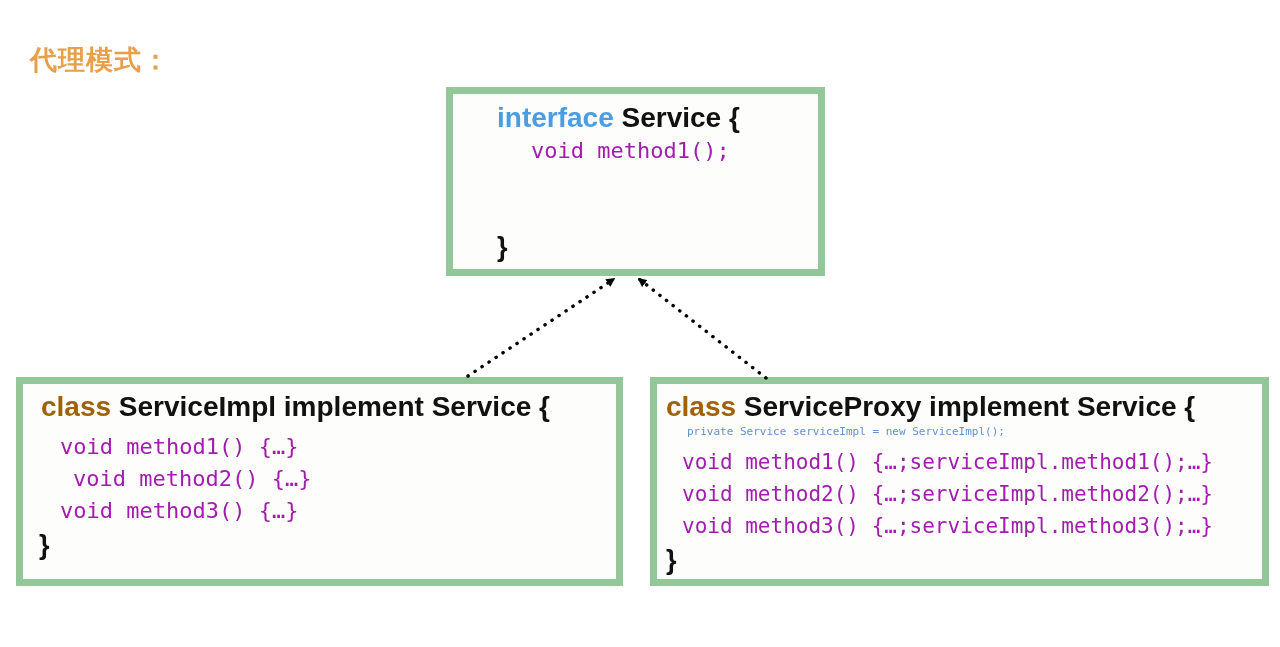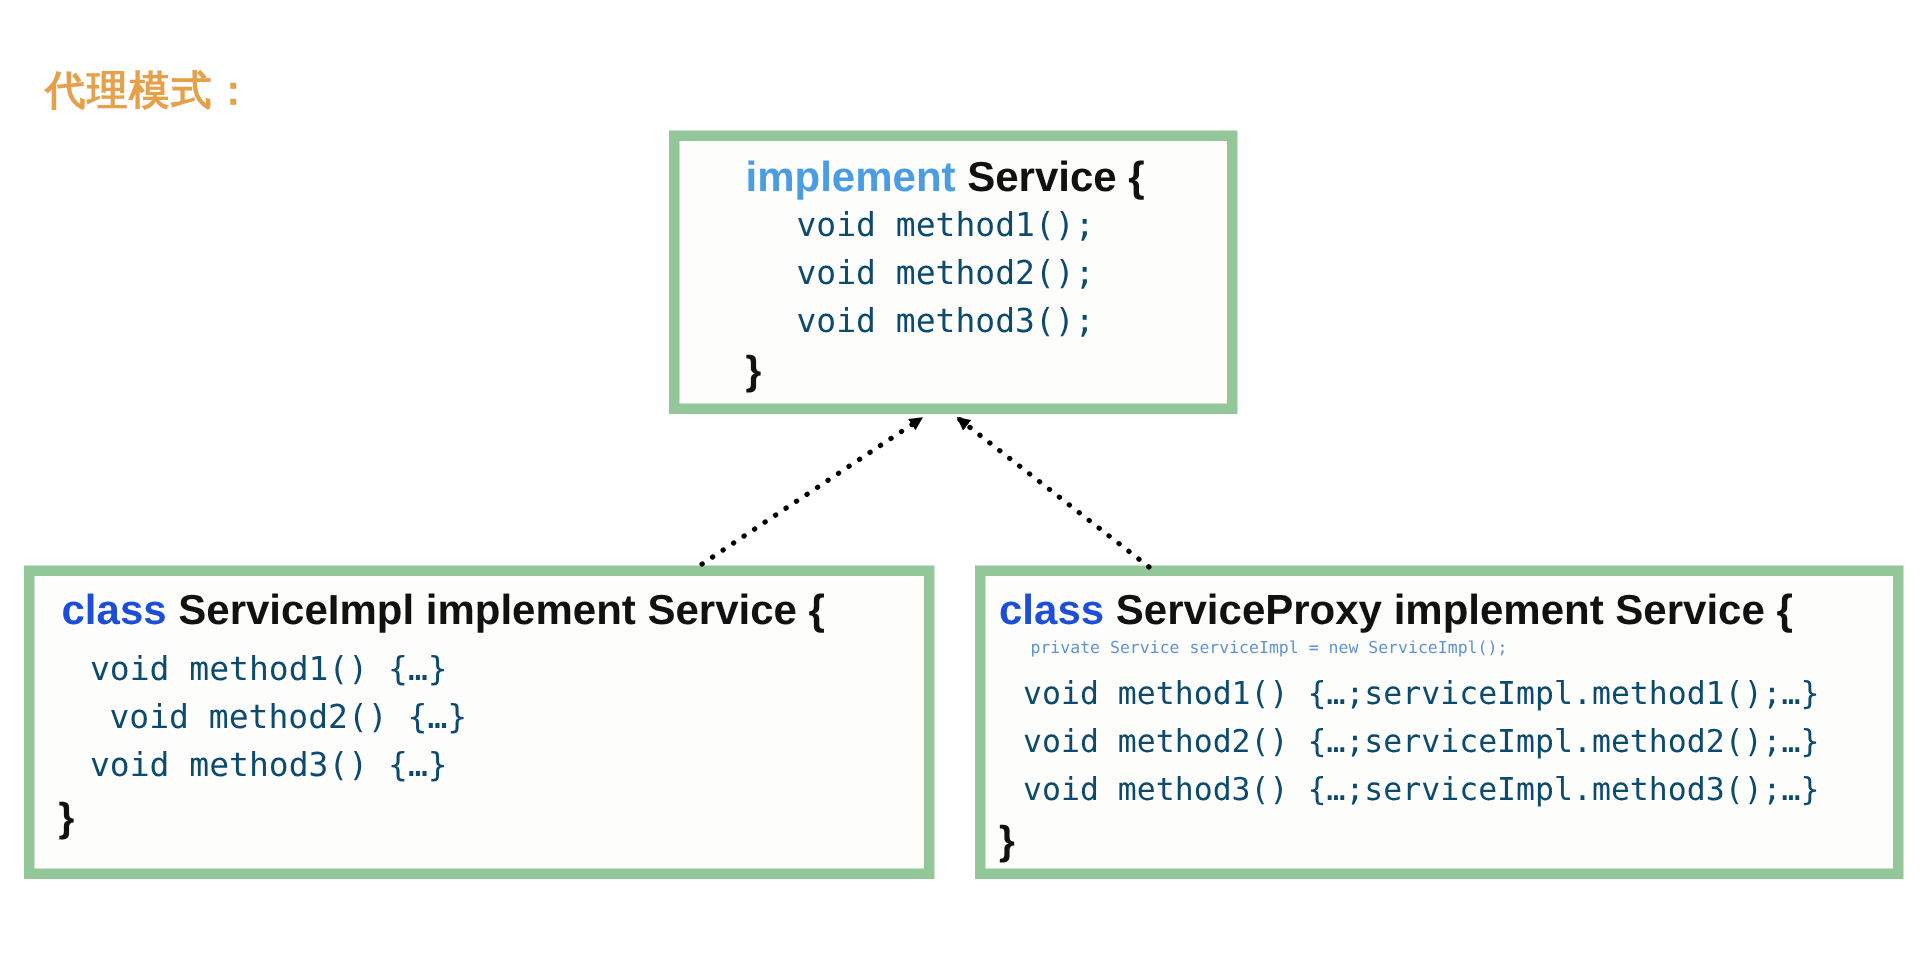--- a/index.html
+++ b/index.html
@@ -69,21 +69,21 @@
   
   .box-header {
     position: absolute;
     white-space: nowrap;
     font-family: "Liberation Sans", sans-serif;
     font-weight: 700;
     color: #111111;
     line-height: 1;
   }
   .kw-interface { color: #4a9de2; }
-  .kw-class     { color: #1d4ed8; }
+  .kw-class     { color: #a16207; }
 
   .box-interface .box-header {
     left: 44px;
     top: 10px;
     font-size: 28px;
   }
   .box-impl .box-header {
     left: 18px;
     top: 9px;
     font-size: 28px;
@@ -92,21 +92,21 @@
     left: 9px;
     top: 9px;
     font-size: 28px;
   }
 
   
   .code-line {
     position: absolute;
     white-space: pre;
     font-family: "DejaVu Sans Mono", monospace;
-    color: #0c4a6e;
+    color: #a21caf;
     line-height: 1;
   }
   .code-line.field {
     color: #5f92d4;
   }
   .brace-close {
     position: absolute;
     font-family: "Liberation Sans", sans-serif;
     font-weight: 700;
     color: #111111;
@@ -172,24 +172,22 @@
   }
 </style>
 </head>
 <body>
 
 <div id="diagram-root">
 
   <div class="page-title">代理模式：</div>
 
   <div class="uml-box box-interface">
-    <div class="box-header"><span class="kw-interface">implement </span><span>Service {</span></div>
+    <div class="box-header"><span class="kw-interface">interface </span><span>Service {</span></div>
     <div class="code-line cl-0">void method1();</div>
-    <div class="code-line cl-1">void method2();</div>
-    <div class="code-line cl-2">void method3();</div>
     <div class="brace-close">}</div>
   </div>
 
   <div class="uml-box box-impl">
     <div class="box-header"><span class="kw-class">class </span><span>ServiceImpl implement Service {</span></div>
     <div class="code-line cl-0">void method1() {…}</div>
     <div class="code-line cl-1">void method2() {…}</div>
     <div class="code-line cl-2">void method3() {…}</div>
     <div class="brace-close">}</div>
   </div>

